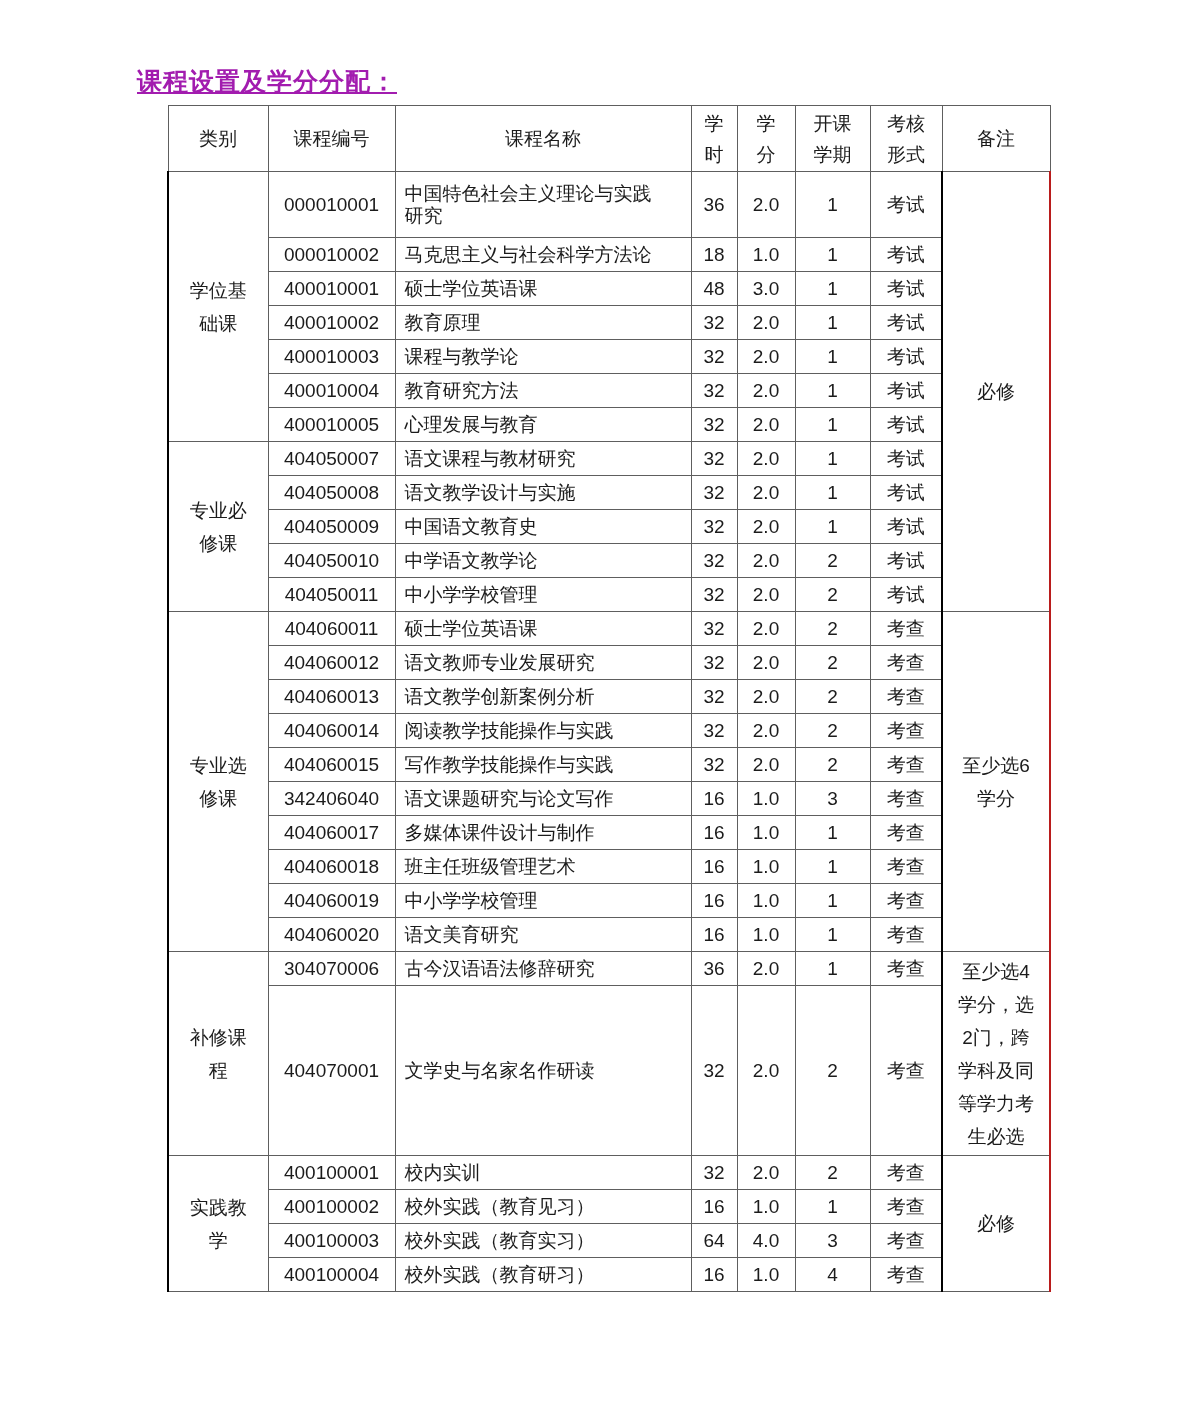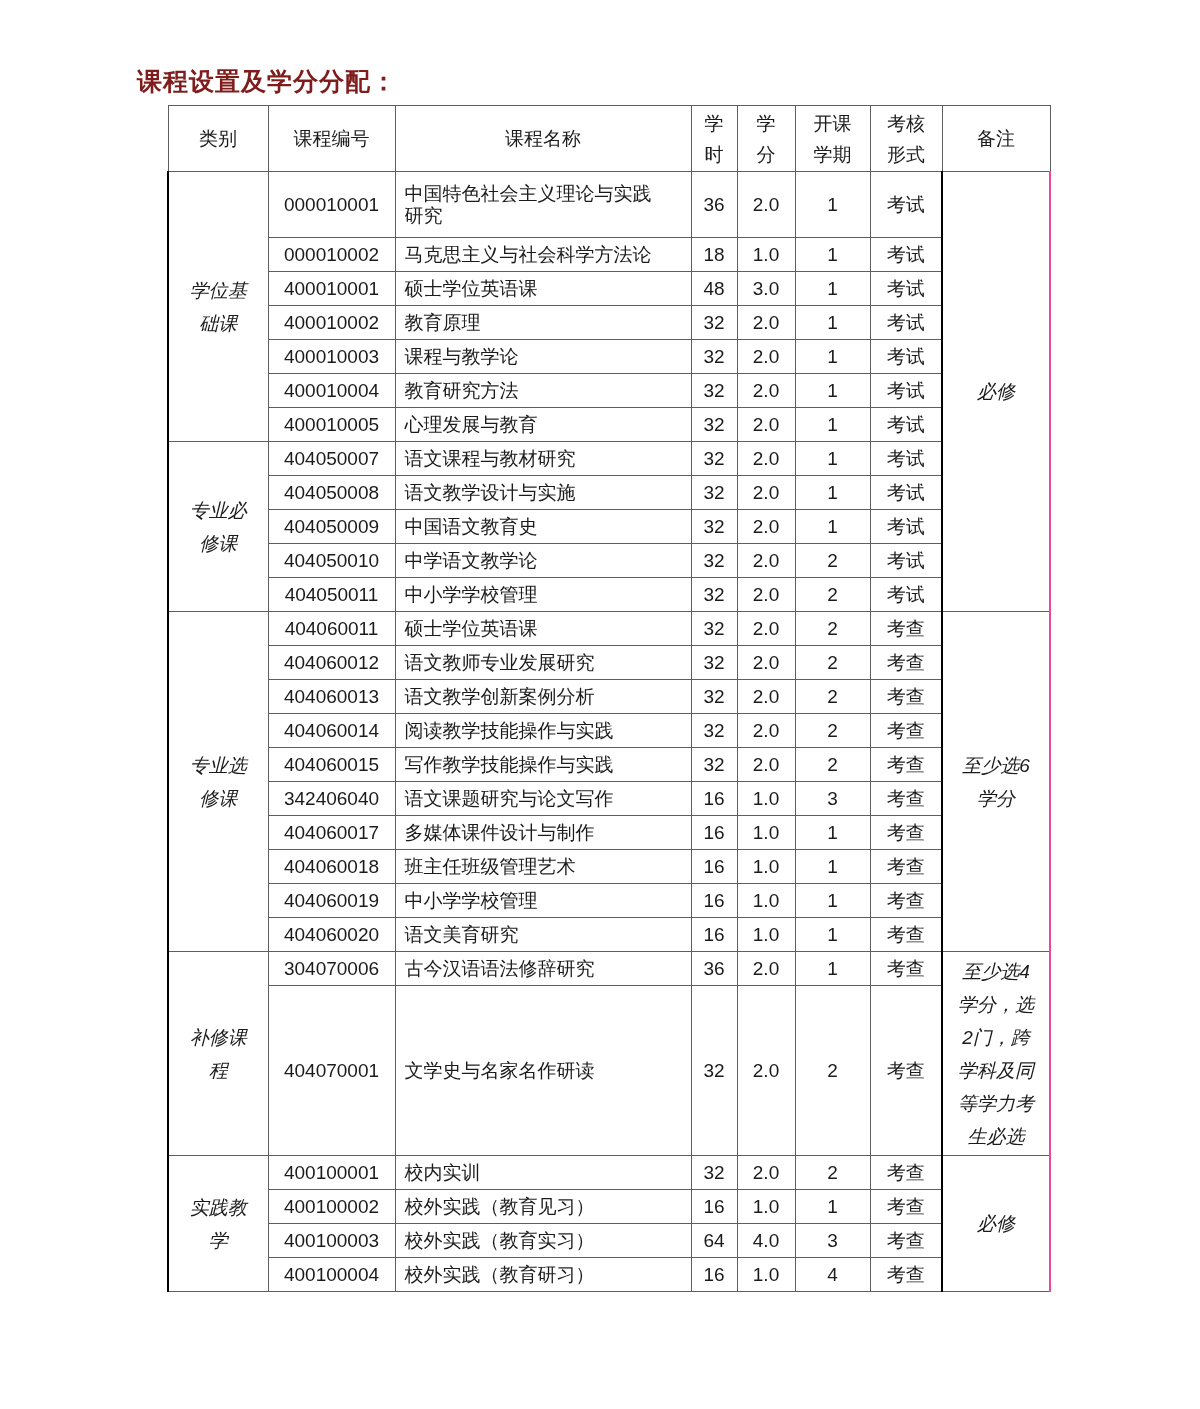--- a/index.html
+++ b/index.html
@@ -17,22 +17,23 @@
     overflow: hidden;
   }
   .doc-title {
     position: absolute;
     left: 137px;
     top: 66px;
     margin: 0;
     font-size: 25px;
     line-height: 30px;
     font-weight: 700;
-    color: #7f1d1d;
+    color: #a21caf;
     letter-spacing: 1px;
+    text-decoration: underline;
   }
   table.course-table {
     position: absolute;
     left: 123px;
     top: 105px;
     width: 882px;
     border-collapse: collapse;
     table-layout: fixed;
     margin-left: 44px;
   }
@@ -66,26 +67,25 @@
   td.cell-name {
     text-align: left;
     padding: 0 9px;
     white-space: pre-line;
     line-height: 22px;
   }
   td.cell-cat,
   td.cell-remark {
     white-space: pre-line;
     line-height: 33px;
-    font-style: italic;
   }
   
   td.cell-cat    { border-left: 2px solid #000000; }
   td.cell-assess { border-right: 2px solid #000000; }
-  td.cell-remark { border-left: 2px solid #000000; border-right: 2px solid #ec4899; }
+  td.cell-remark { border-left: 2px solid #000000; border-right: 2px solid #b91c1c; }
 </style>
 </head>
 <body>
 
 <div class="page">
 
   <h1 class="doc-title">课程设置及学分分配：</h1>
 
   <table class="course-table">
     <colgroup>

